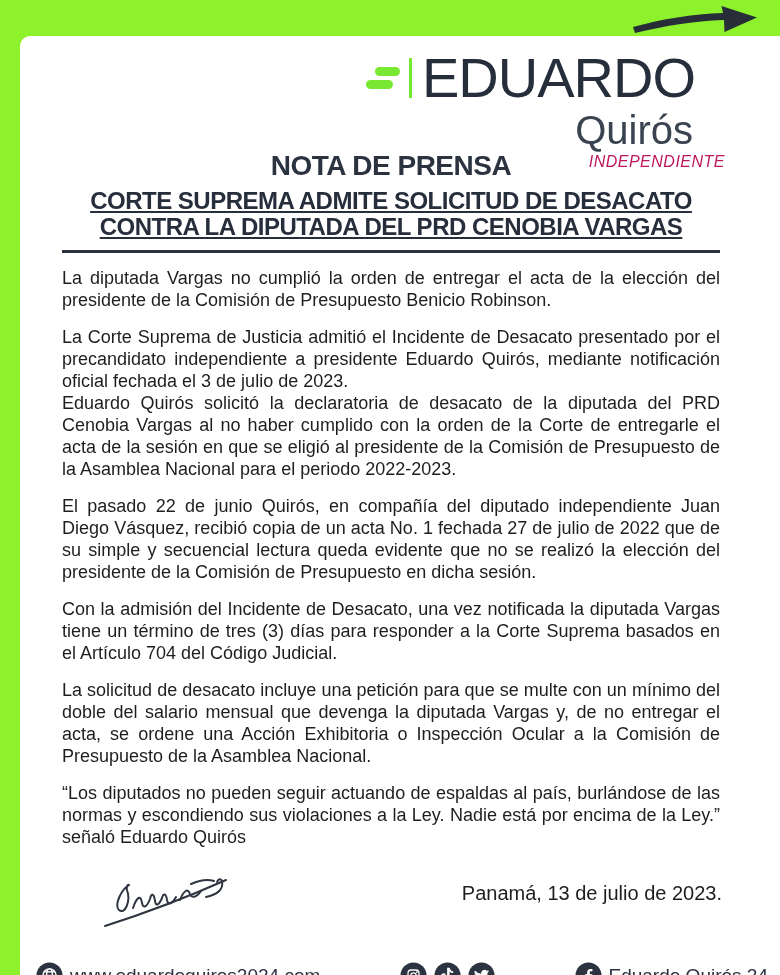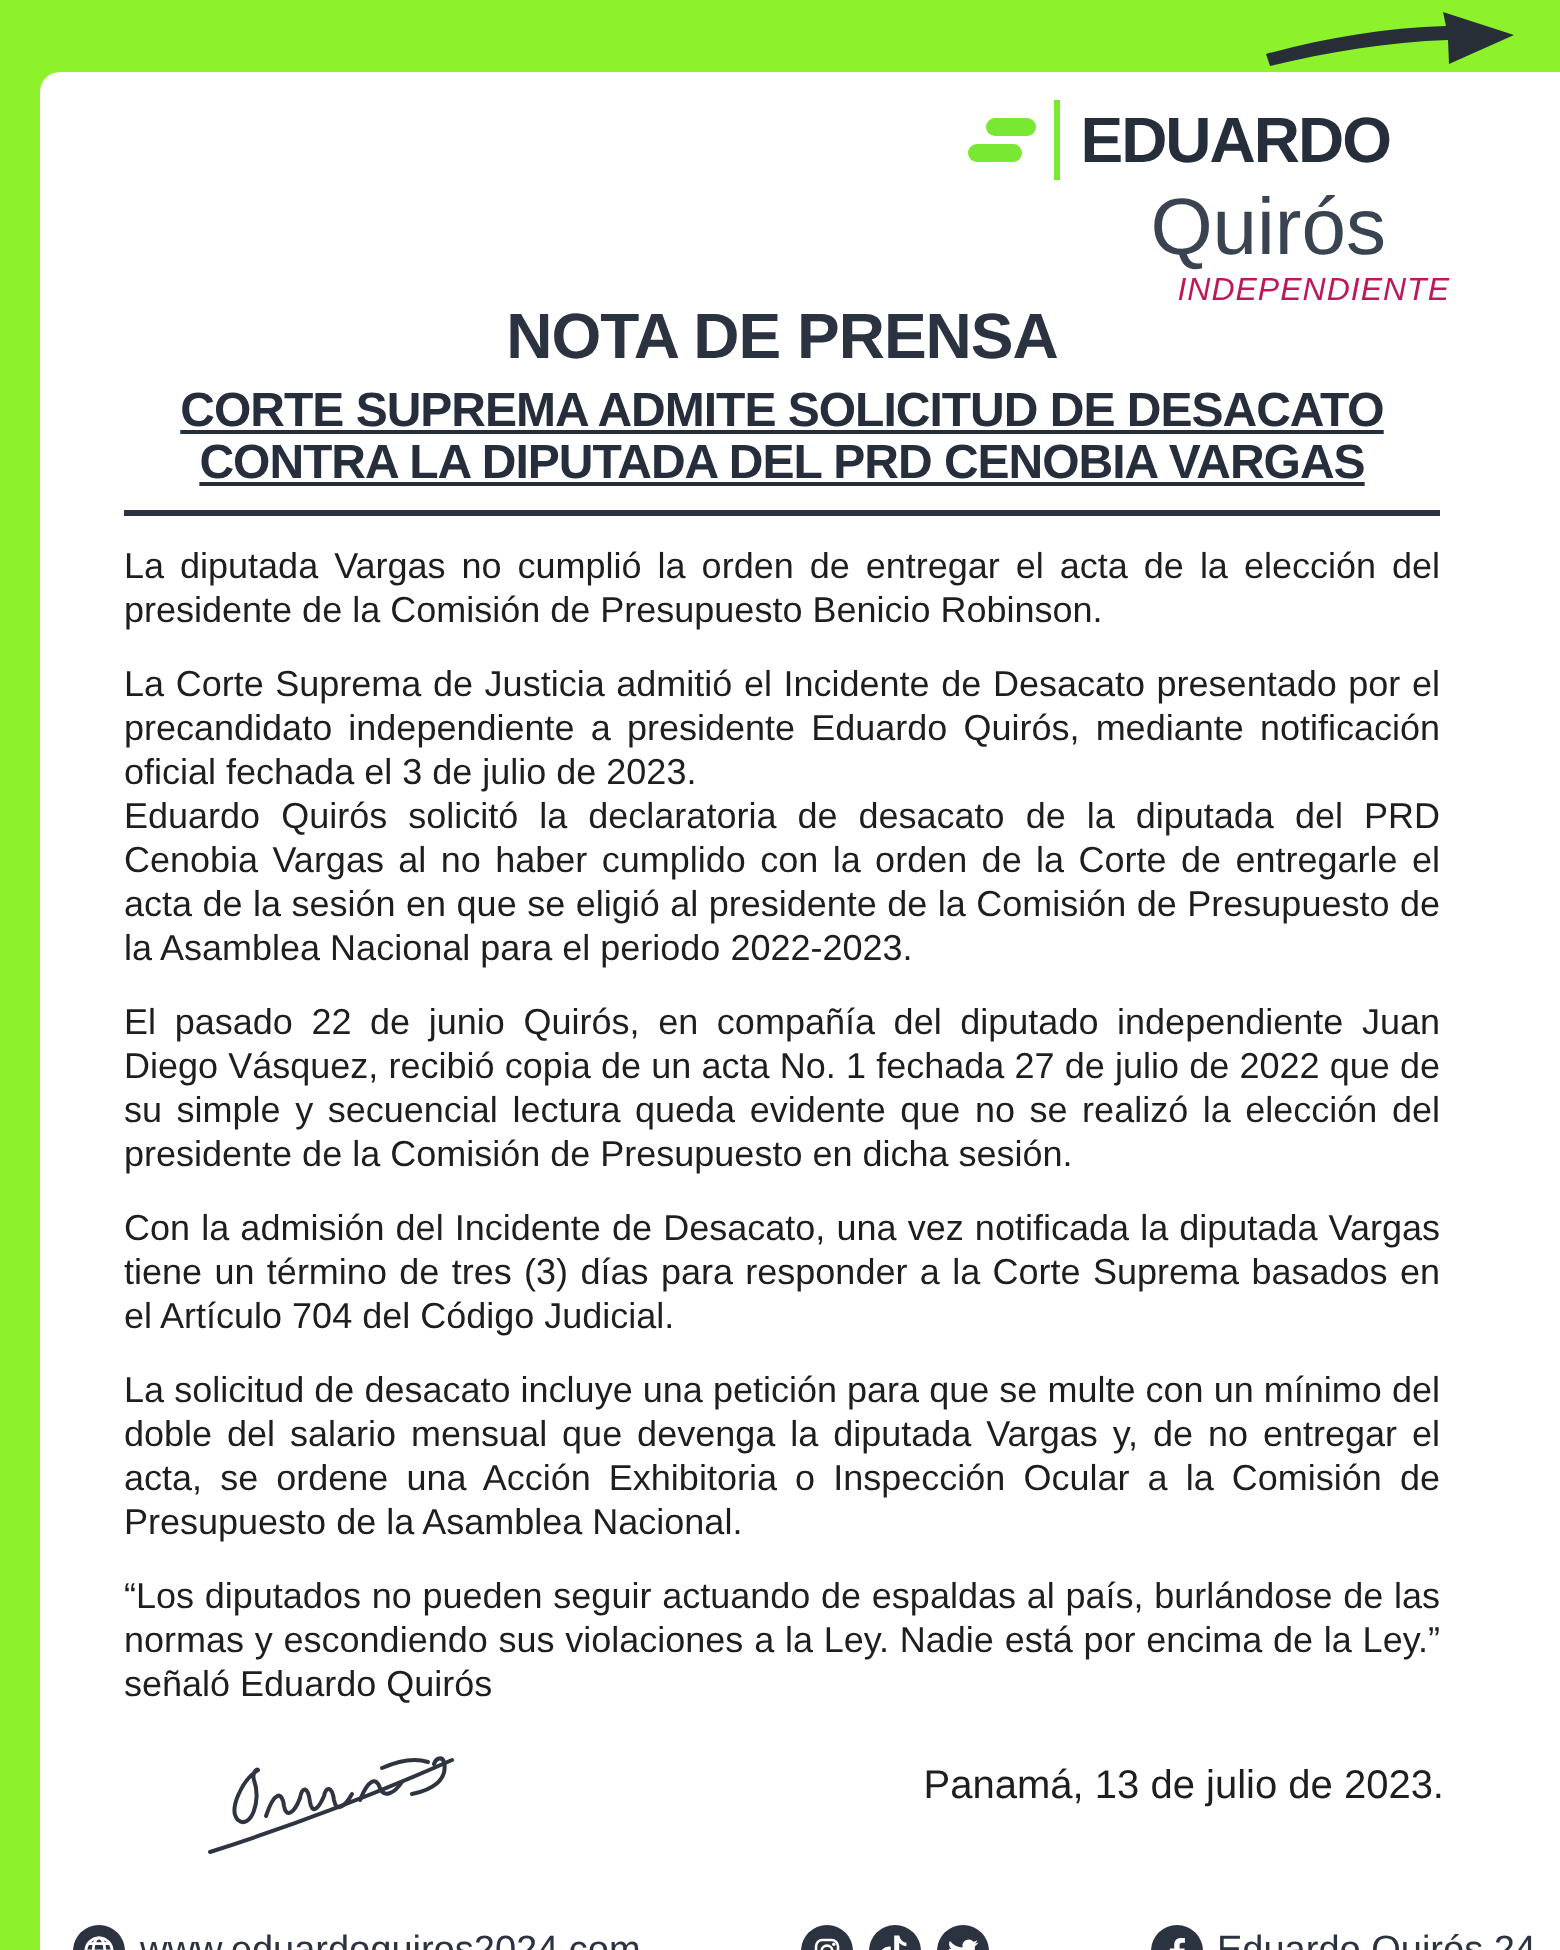--- a/index.html
+++ b/index.html
@@ -36,41 +36,41 @@
   .logo-mark .bar1 {
     position:absolute; right:0; top:1px;
     width:25px; height:9px; border-radius:5px; background:#79e832;
   }
   .logo-mark .bar2 {
     position:absolute; left:0; bottom:1px;
     width:27px; height:9px; border-radius:5px; background:#79e832;
   }
   .logo-sep { width:3px; height:40px; background:#79e832; margin-right:10px; }
   .brand-first {
-    font-size:32px; font-weight:bold; letter-spacing:-1px; line-height:1;
+    font-size:56px; font-weight:normal; letter-spacing:-1px; line-height:1;
     color:#272e3b;
   }
   .brand-last {
     font-size:40px; font-weight:normal; color:#3a4350;
     line-height:1; margin:4px 47px 2px 0;
   }
   .logo-title {
     font-size:25px; font-weight:bold; font-style:italic;
     letter-spacing:0; line-height:1.05; color:#272e3b;
   }
   .logo-subtitle {
     font-size:16px; font-style:italic; letter-spacing:0.5px;
     color:#be185d; margin-right:15px; line-height:1.2;
   }
   
   .content { padding:0 60px 0 42px; }
   .kicker {
     margin-top:114px;
     text-align:center;
-    font-size:32px; font-weight:bold; letter-spacing:-0.5px;
+    font-size:28px; font-weight:bold; letter-spacing:-0.5px;
     color:#2b3240;
   }
   .headline {
     margin-top:6px;
     text-align:center;
     font-size:24px; font-weight:bold; letter-spacing:-0.5px;
     line-height:1.07; color:#262d3b;text-decoration:underline;
   }
   .rule {
     height:3px; background:#2a3140; border:none;

